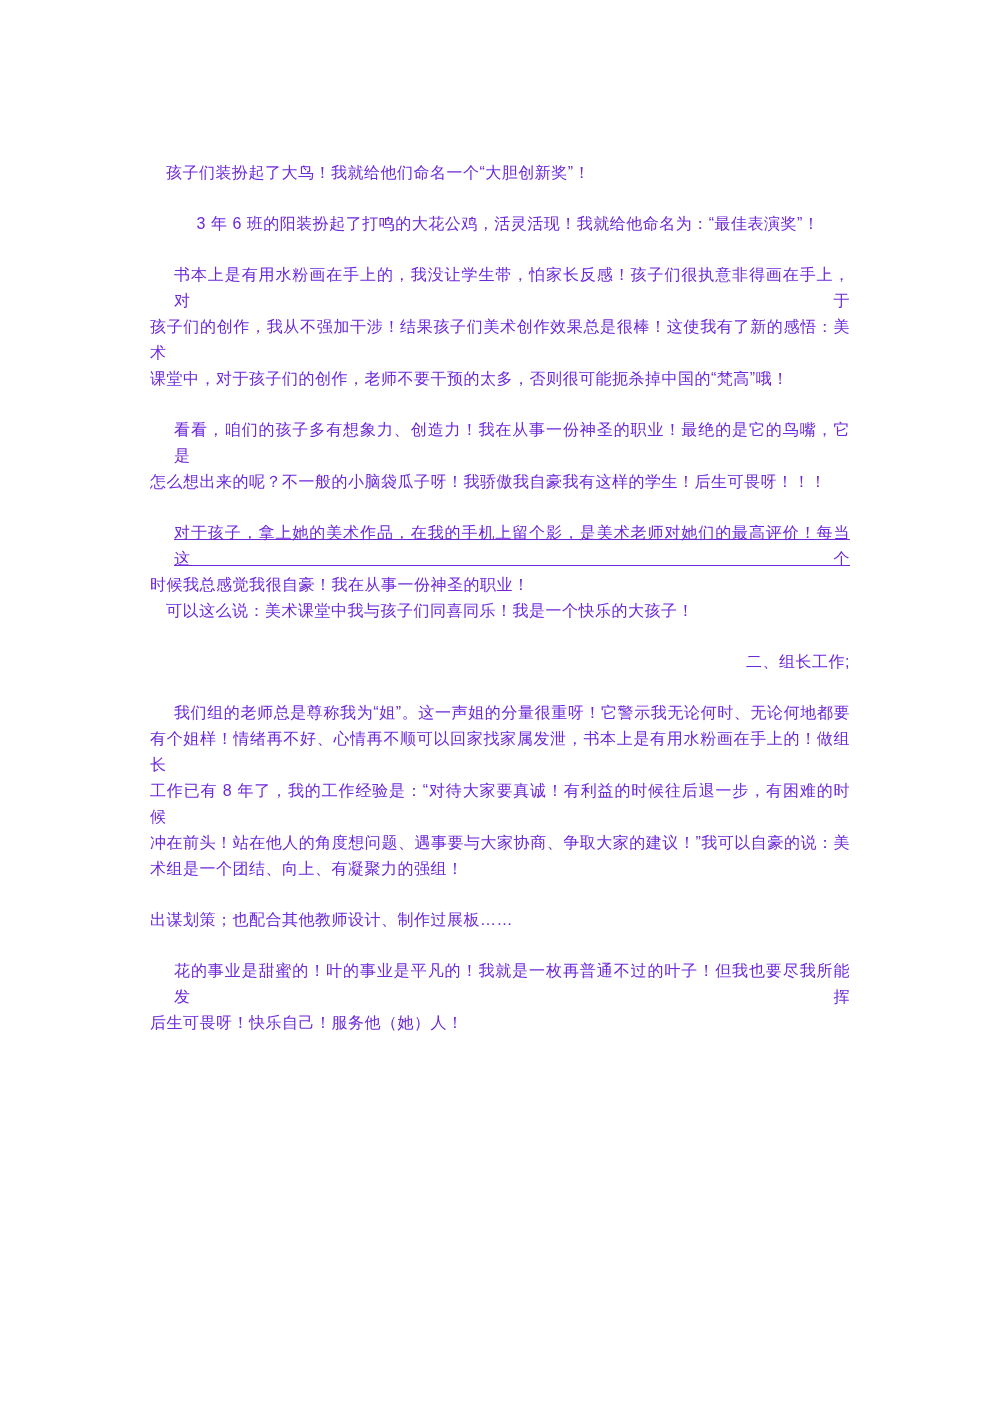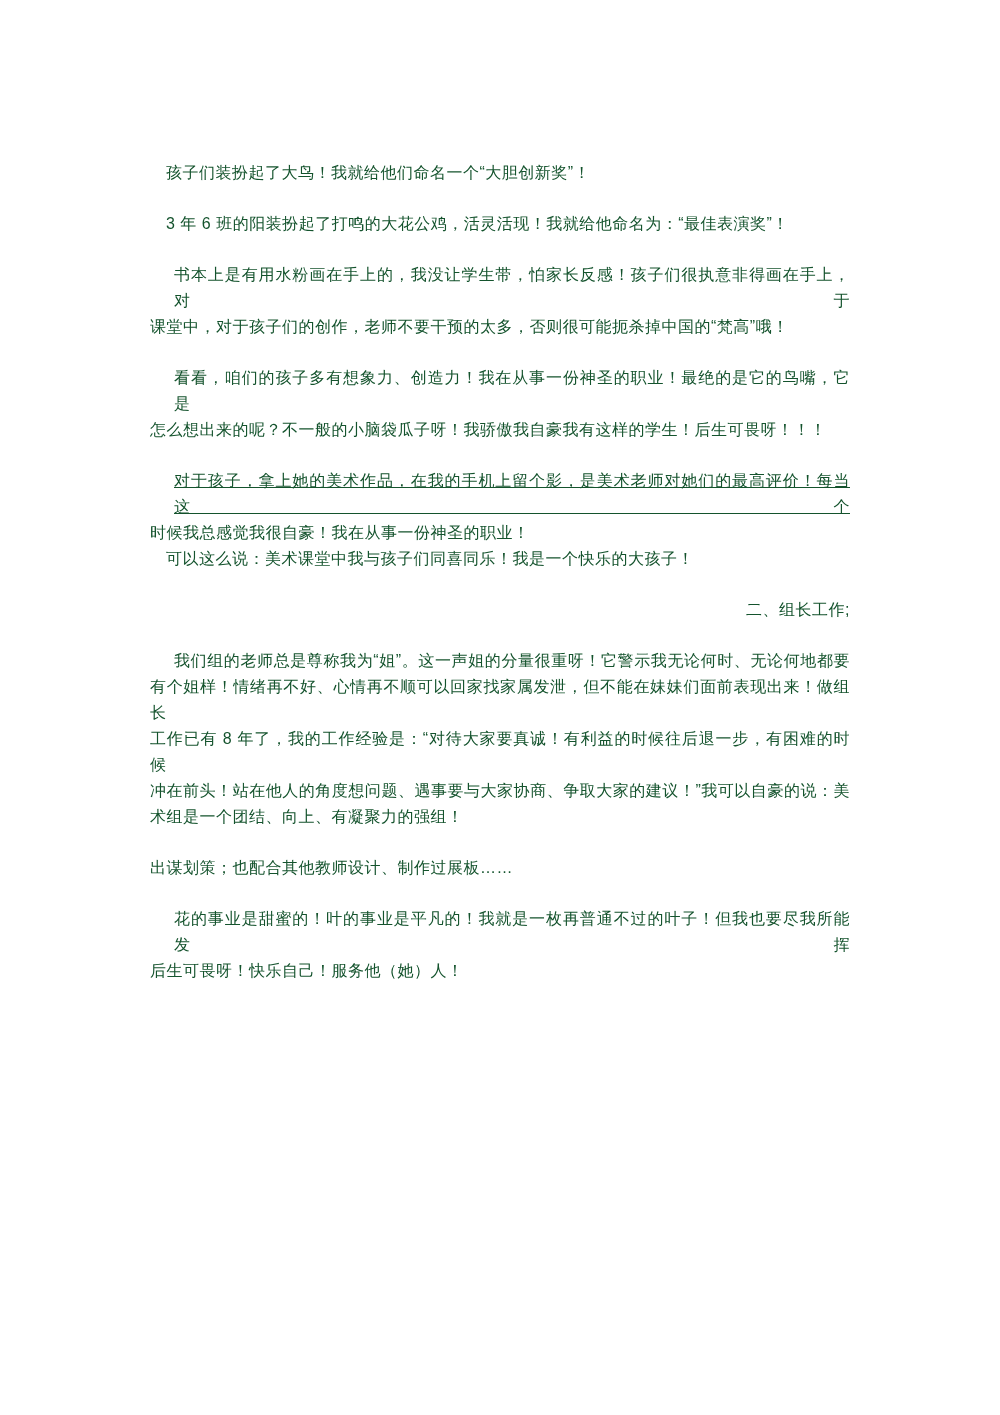--- a/index.html
+++ b/index.html
@@ -45,46 +45,47 @@
     text-align-last: justify;
   }
   .heading .text-line {
     text-align: right;
   }
 </style>
 </head>
 <body>
 
 <div class="page">
-  <div class="doc" id="doc-body" style="color: #14532d;">
+  <div class="doc" id="doc-body" style="color: #6d28d9;">
       <div class="block paragraph">
         <div class="text-line" style="padding-left: 1em;">孩子们装扮起了大鸟！我就给他们命名一个“大胆创新奖”！</div>
       </div>
       <div class="block paragraph">
-        <div class="text-line" style="padding-left: 1em;">3 年 6 班的阳装扮起了打鸣的大花公鸡，活灵活现！我就给他命名为：“最佳表演奖”！</div>
+        <div class="text-line" style="padding-left: 1em; text-align: center;">3 年 6 班的阳装扮起了打鸣的大花公鸡，活灵活现！我就给他命名为：“最佳表演奖”！</div>
       </div>
       <div class="block paragraph">
         <div class="text-line fill" style="padding-left: 1.5em;">书本上是有用水粉画在手上的，我没让学生带，怕家长反感！孩子们很执意非得画在手上，对于</div>
+        <div class="text-line fill">孩子们的创作，我从不强加干涉！结果孩子们美术创作效果总是很棒！这使我有了新的感悟：美术</div>
         <div class="text-line">课堂中，对于孩子们的创作，老师不要干预的太多，否则很可能扼杀掉中国的“梵高”哦！</div>
       </div>
       <div class="block paragraph">
         <div class="text-line fill" style="padding-left: 1.5em;">看看，咱们的孩子多有想象力、创造力！我在从事一份神圣的职业！最绝的是它的鸟嘴，它是</div>
         <div class="text-line">怎么想出来的呢？不一般的小脑袋瓜子呀！我骄傲我自豪我有这样的学生！后生可畏呀！！！</div>
       </div>
       <div class="block paragraph">
         <div class="text-line fill" style="padding-left: 1.5em; text-decoration: underline;">对于孩子，拿上她的美术作品，在我的手机上留个影，是美术老师对她们的最高评价！每当这个</div>
         <div class="text-line">时候我总感觉我很自豪！我在从事一份神圣的职业！</div>
         <div class="text-line" style="padding-left: 1em;">可以这么说：美术课堂中我与孩子们同喜同乐！我是一个快乐的大孩子！</div>
       </div>
       <div class="block heading">
         <div class="text-line">二、组长工作;</div>
       </div>
       <div class="block paragraph">
         <div class="text-line fill" style="padding-left: 1.5em;">我们组的老师总是尊称我为“姐”。这一声姐的分量很重呀！它警示我无论何时、无论何地都要</div>
-        <div class="text-line fill">有个姐样！情绪再不好、心情再不顺可以回家找家属发泄，但不能在妹妹们面前表现出来！做组长</div>
+        <div class="text-line fill">有个姐样！情绪再不好、心情再不顺可以回家找家属发泄，书本上是有用水粉画在手上的！做组长</div>
         <div class="text-line fill">工作已有 8 年了，我的工作经验是：“对待大家要真诚！有利益的时候往后退一步，有困难的时候</div>
         <div class="text-line fill">冲在前头！站在他人的角度想问题、遇事要与大家协商、争取大家的建议！”我可以自豪的说：美</div>
         <div class="text-line">术组是一个团结、向上、有凝聚力的强组！</div>
       </div>
       <div class="block paragraph">
         <div class="text-line">出谋划策；也配合其他教师设计、制作过展板……</div>
       </div>
       <div class="block paragraph">
         <div class="text-line fill" style="padding-left: 1.5em;">花的事业是甜蜜的！叶的事业是平凡的！我就是一枚再普通不过的叶子！但我也要尽我所能发挥</div>
         <div class="text-line">后生可畏呀！快乐自己！服务他（她）人！</div>

